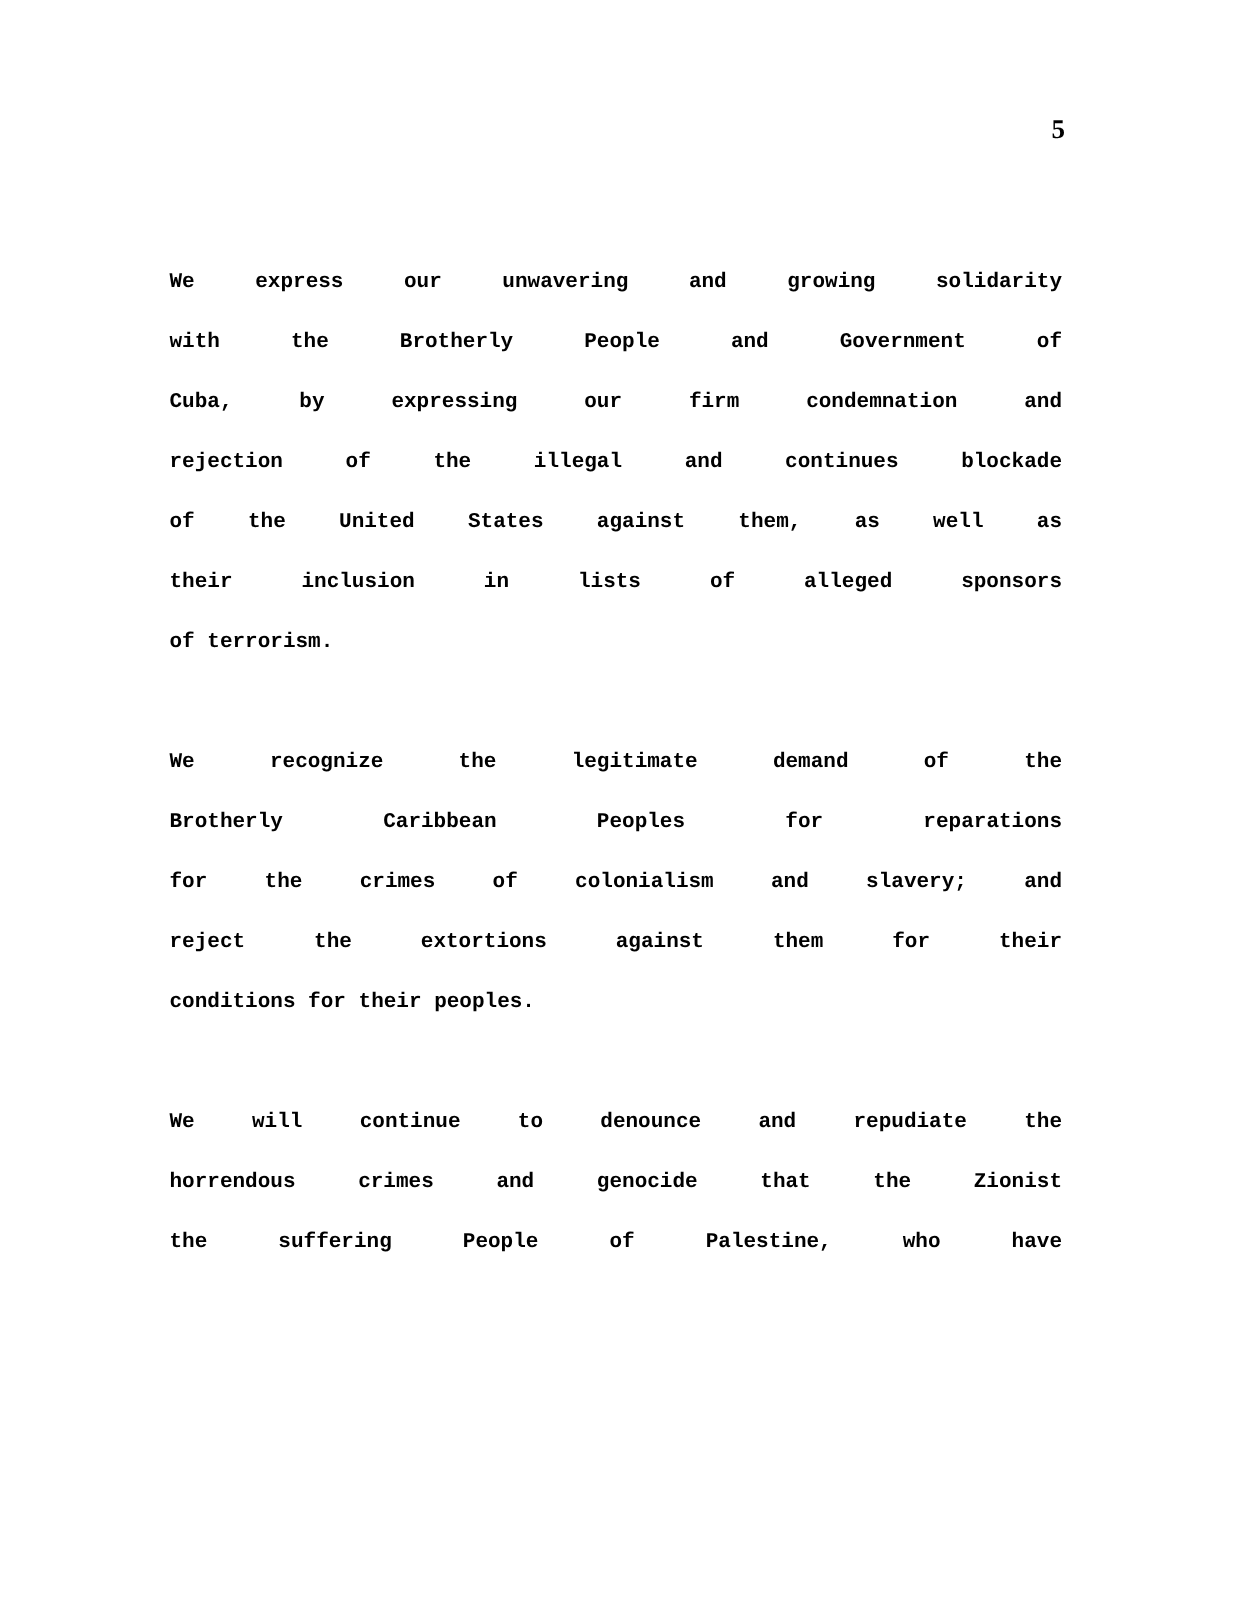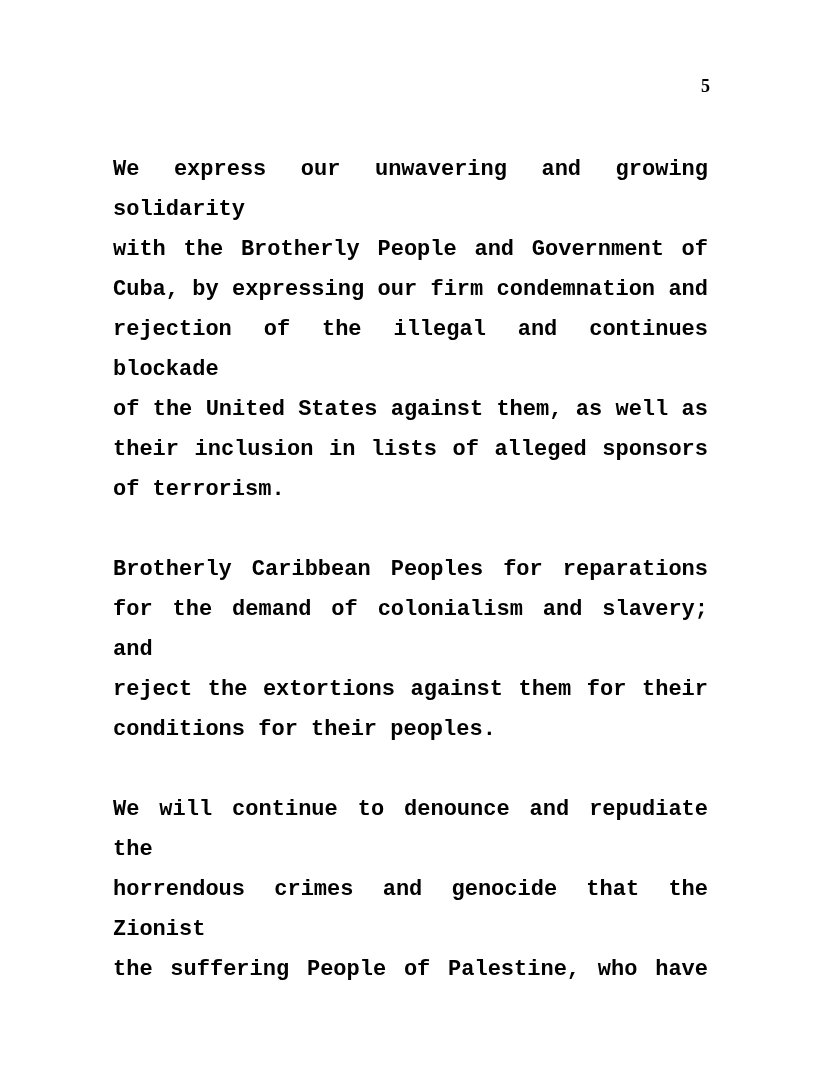--- a/index.html
+++ b/index.html
@@ -21,26 +21,26 @@
     left: 113px;
     width: 597px;
     text-align: right;
     font-family: "Liberation Serif", serif;
     font-weight: bold;
     font-size: 18px;
     line-height: 24px;
   }
   .content {
     position: absolute;
-    top: 150px;
+    top: 168px;
     left: 113px;
     width: 595px;
     font-family: "Liberation Mono", "DejaVu Sans Mono", monospace;
     font-weight: bold;
-    font-size: 22px;
+    font-size: 14px;
     line-height: 40px;
   }
   .paragraph {
     margin: 0 0 40px 0;
   }
   .line {
     text-align: justify;
     text-align-last: justify;
   }
   .paragraph.end-left .line:last-child {
@@ -56,22 +56,23 @@
       <div class="paragraph end-left">
         <div class="line">We express our unwavering and growing solidarity</div>
         <div class="line">with the Brotherly People and Government of</div>
         <div class="line">Cuba, by expressing our firm condemnation and</div>
         <div class="line">rejection of the illegal and continues blockade</div>
         <div class="line">of the United States against them, as well as</div>
         <div class="line">their inclusion in lists of alleged sponsors</div>
         <div class="line">of terrorism.</div>
       </div>
       <div class="paragraph end-left">
+        <div class="line">We recognize the legitimate demand of the</div>
         <div class="line">Brotherly Caribbean Peoples for reparations</div>
-        <div class="line">for the demand of colonialism and slavery; and</div>
+        <div class="line">for the crimes of colonialism and slavery; and</div>
         <div class="line">reject the extortions against them for their</div>
         <div class="line">conditions for their peoples.</div>
       </div>
       <div class="paragraph">
         <div class="line">We will continue to denounce and repudiate the</div>
         <div class="line">horrendous crimes and genocide that the Zionist</div>
         <div class="line">the suffering People of Palestine, who have</div>
       </div>
     </div>
 </div>

